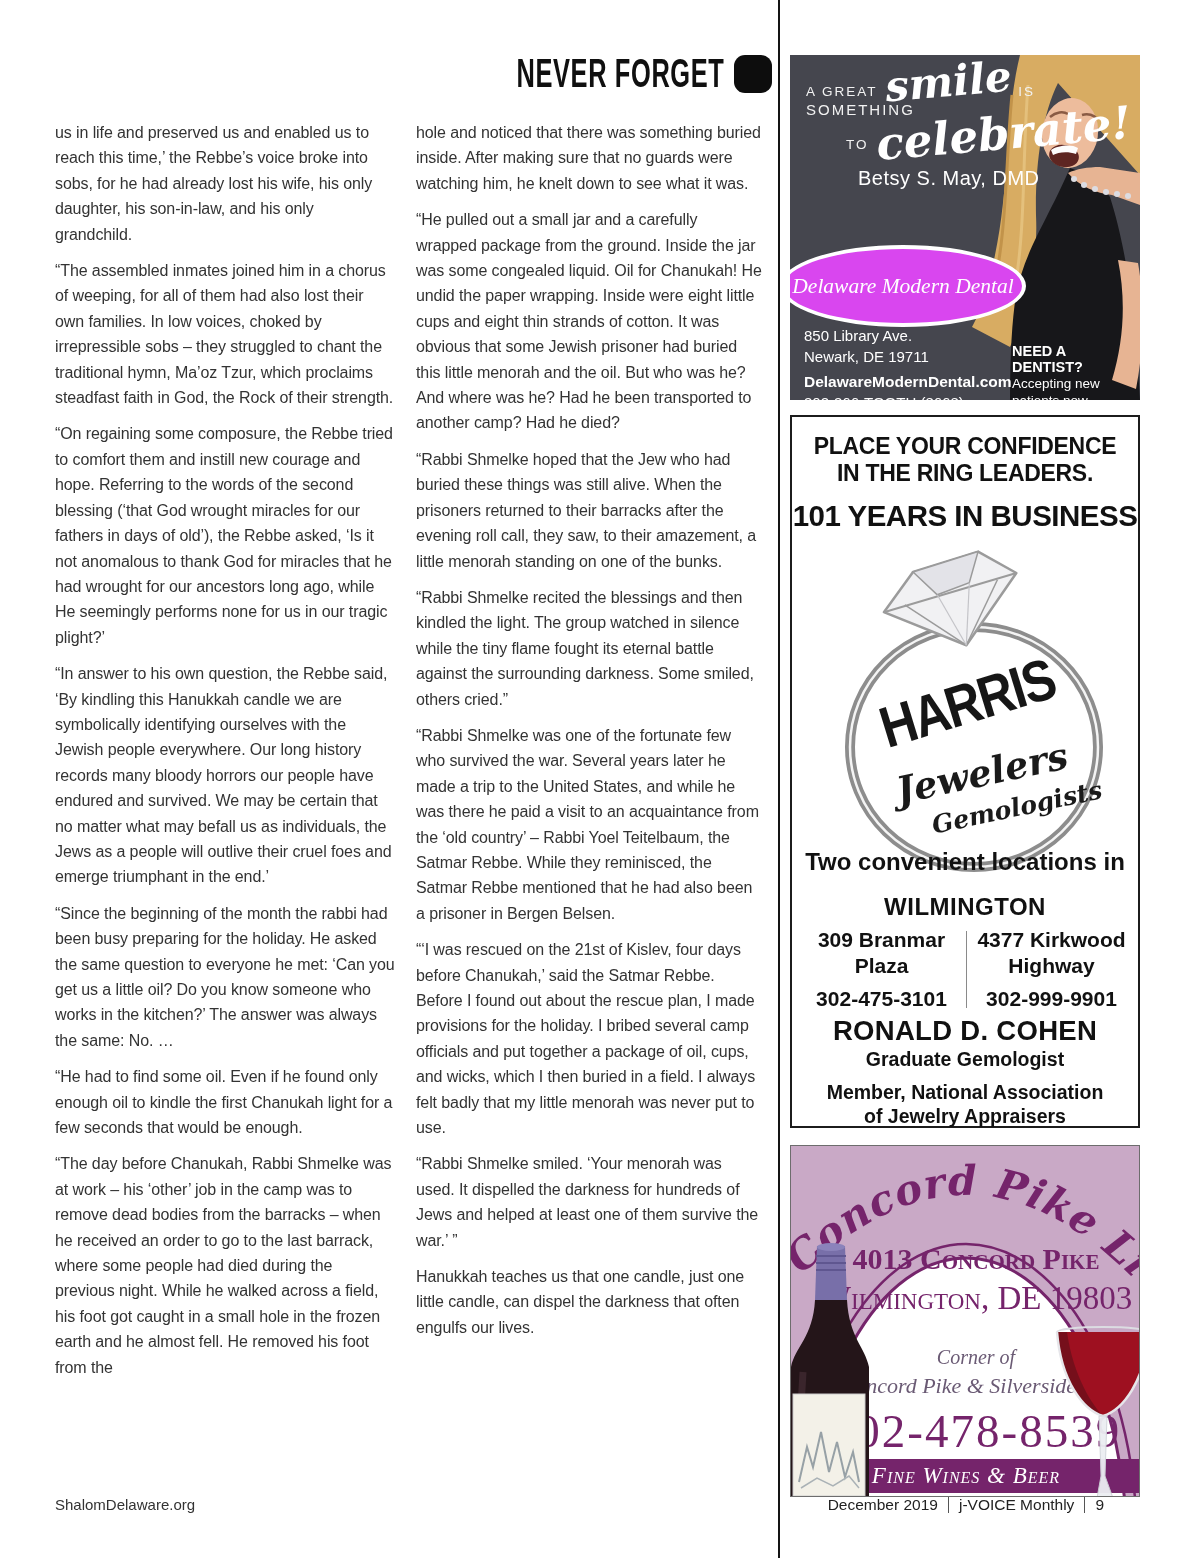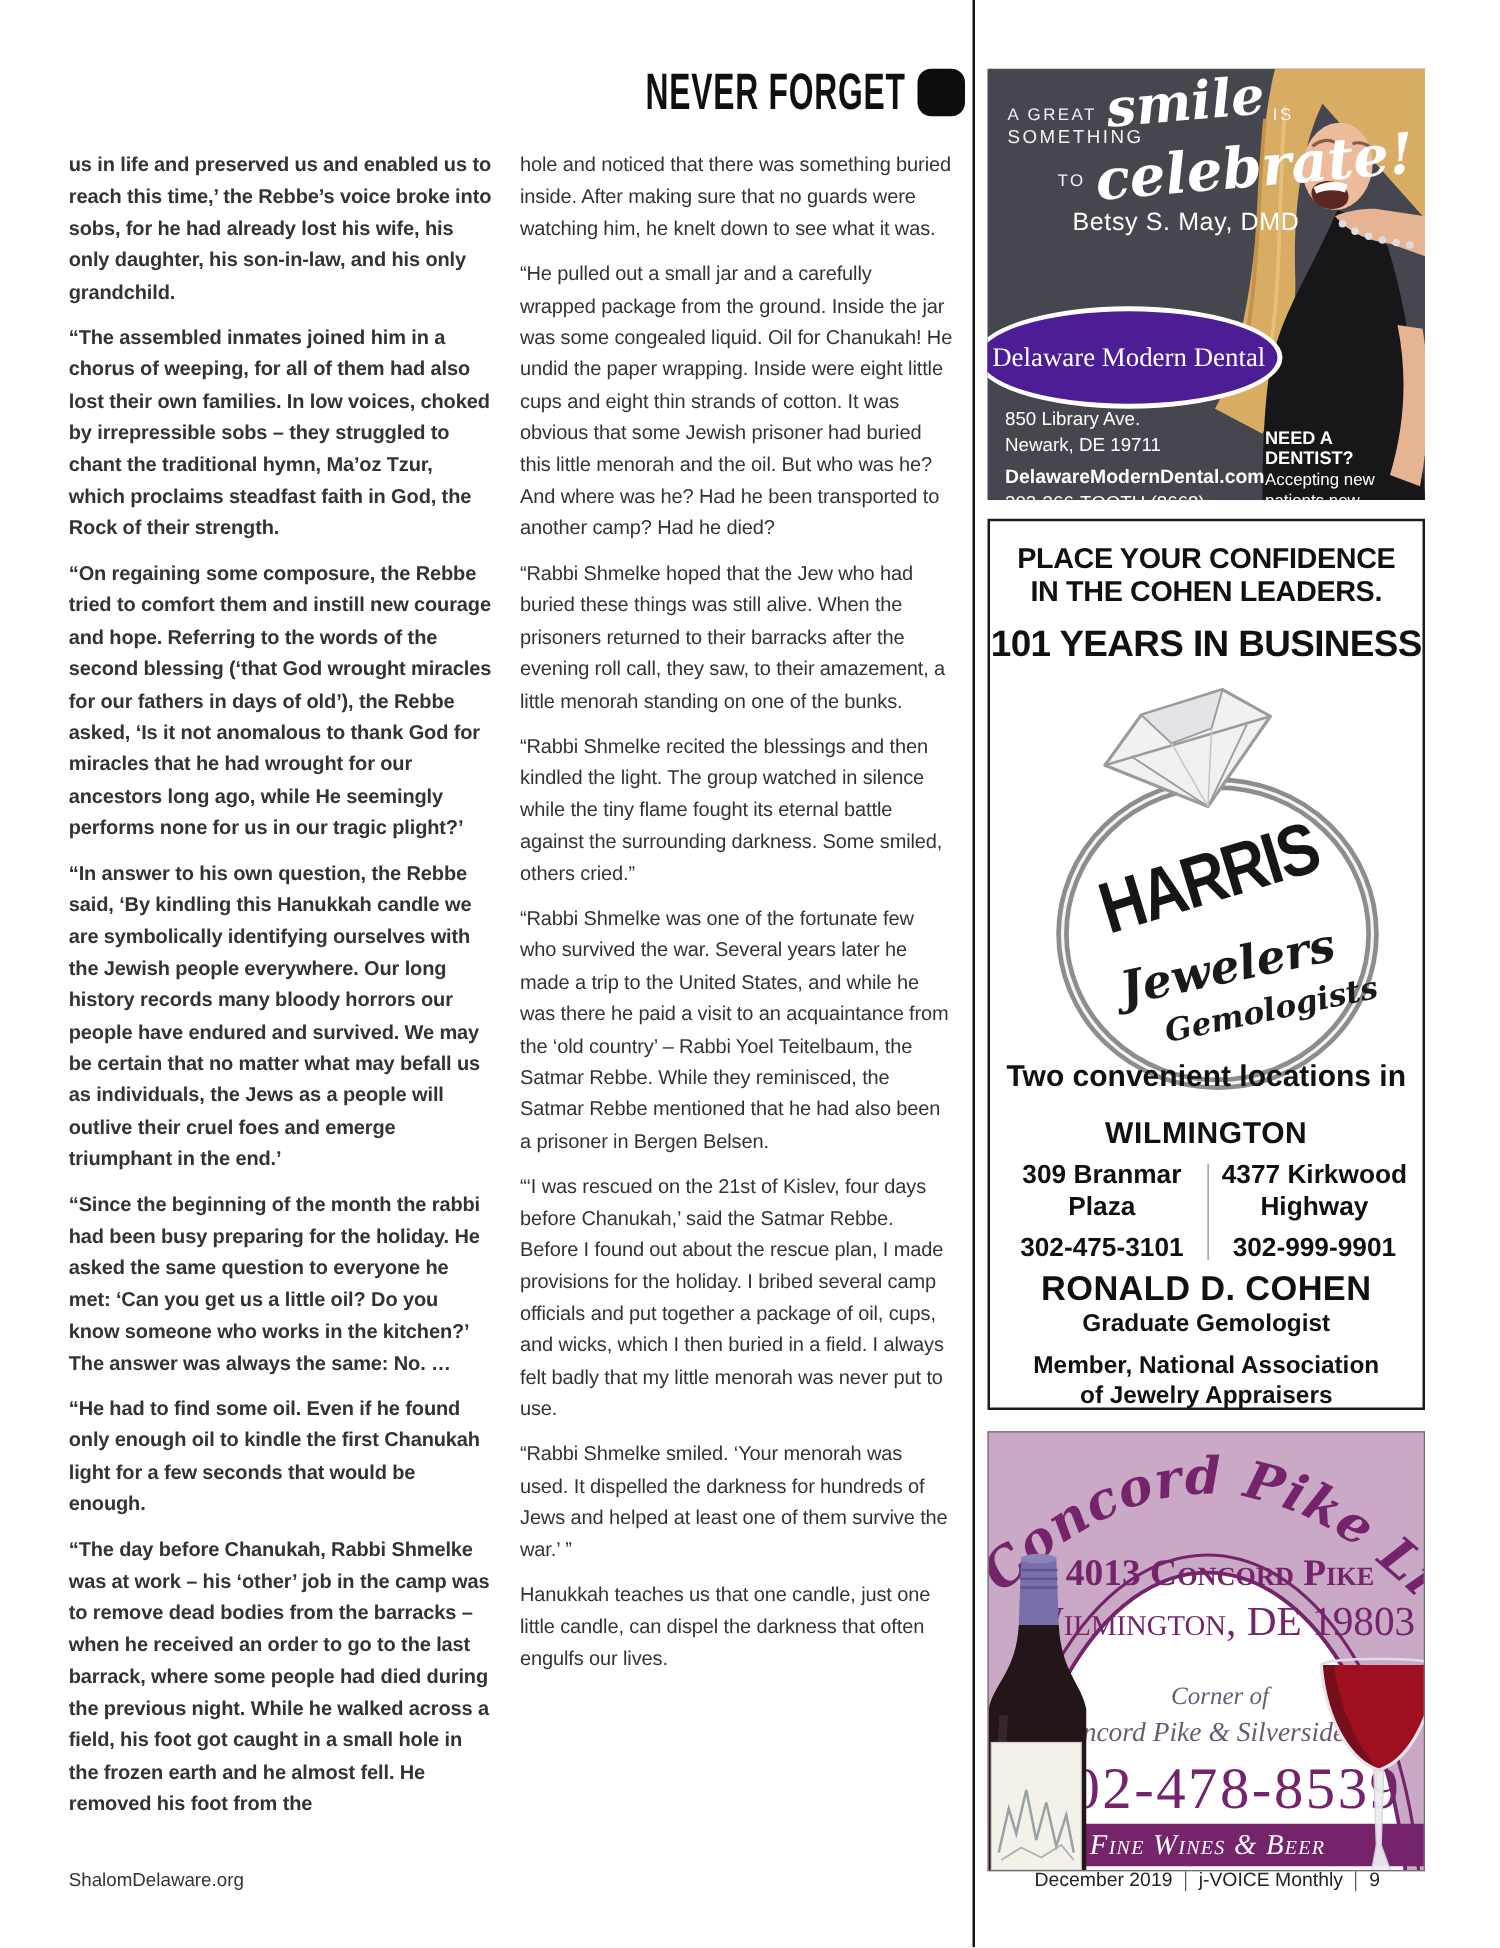--- a/index.html
+++ b/index.html
@@ -8,21 +8,21 @@
   .divider{position:absolute;left:778px;top:0;width:2px;height:1558px;background:#141414;}
 
   
   .masthead{position:absolute;left:0;top:50px;width:772px;display:flex;justify-content:flex-end;align-items:center;gap:10px;}
   .masthead .title{display:inline-block;font-size:41px;font-weight:700;color:#101010;
         transform:scaleX(.62);transform-origin:right center;letter-spacing:1px;white-space:nowrap;}
   .masthead .dot{width:38px;height:38px;background:#0d0d0d;border-radius:11px;flex:0 0 auto;}
 
   
   .col{position:absolute;top:120px;}
-  .col-left{left:55px;width:340px;font-weight:bold;}
+  .col-left{left:55px;width:340px;}
   .col-mid{left:416px;width:346px;}
   .col p{margin:0 0 11px 0;font-size:16px;line-height:25.4px;color:#333;letter-spacing:-.1px;}
 
   
   .ad{position:absolute;left:790px;width:350px;box-sizing:border-box;padding-left:12px;}
 
   
   .ad-dental{top:55px;height:345px;background:#45464e;color:#fff;overflow:hidden;}
   .woman{position:absolute;right:0;top:0;}
   .d-headline{position:absolute;left:16px;top:10px;z-index:2;}
@@ -148,40 +148,40 @@
         <span class="script d-script1">smile</span>
         <span class="d-small">IS</span>
       </div>
       <div class="d-row2">SOMETHING</div>
       <div class="d-row d-row3">
         <span class="d-small">TO</span>
         <span class="script d-script2">celebrate!</span>
       </div>
     </div>
     <div class="d-doctor">Betsy S. May, DMD</div>
-    <div class="d-oval" style="background:#4c1d95;">
+    <div class="d-oval" style="background:#d946ef;font-style:italic;">
       <span>Delaware Modern Dental</span>
     </div>
     <div class="d-address">
       <div>850 Library Ave.</div>
       <div>Newark, DE 19711</div>
       <div class="d-web">DelawareModernDental.com</div>
       <div>302-366-TOOTH (8668)</div>
     </div>
     <div class="d-need">
       <div class="b">NEED A DENTIST?</div>
       <div class="s">Accepting new</div>
       <div class="s">patients now.</div>
     </div>
   </div>
 
   <div class="ad ad-harris">
     <div class="h-center h-head1">
       <div>PLACE YOUR CONFIDENCE</div>
-      <div>IN THE COHEN LEADERS.</div>
+      <div>IN THE RING LEADERS.</div>
     </div>
     <div class="h-center h-head2">101 YEARS IN BUSINESS</div>
     <svg class="h-ringsvg" width="350" height="345" viewBox="0 0 350 345">
       <ellipse cx="182" cy="212" rx="124" ry="120" fill="none" stroke="#8d8d8d" stroke-width="10"></ellipse>
       <ellipse cx="182" cy="212" rx="124" ry="120" fill="none" stroke="#f4f4f4" stroke-width="2.5"></ellipse>
       <g transform="translate(62,14) rotate(-14 100 55)">
         <polygon points="30,46 68,14 136,10 168,40 102,98" fill="#f1f1f3" stroke="#9b9b9b" stroke-width="2.5" stroke-linejoin="round"></polygon>
         <polyline points="30,46 168,40" fill="none" stroke="#9b9b9b" stroke-width="2"></polyline>
         <polygon points="68,14 86,42 120,38 136,10" fill="#e3e3e8" stroke="#9b9b9b" stroke-width="1.5"></polygon>
         <line x1="52" y1="44" x2="102" y2="98" stroke="#9b9b9b" stroke-width="1.5"></line>

